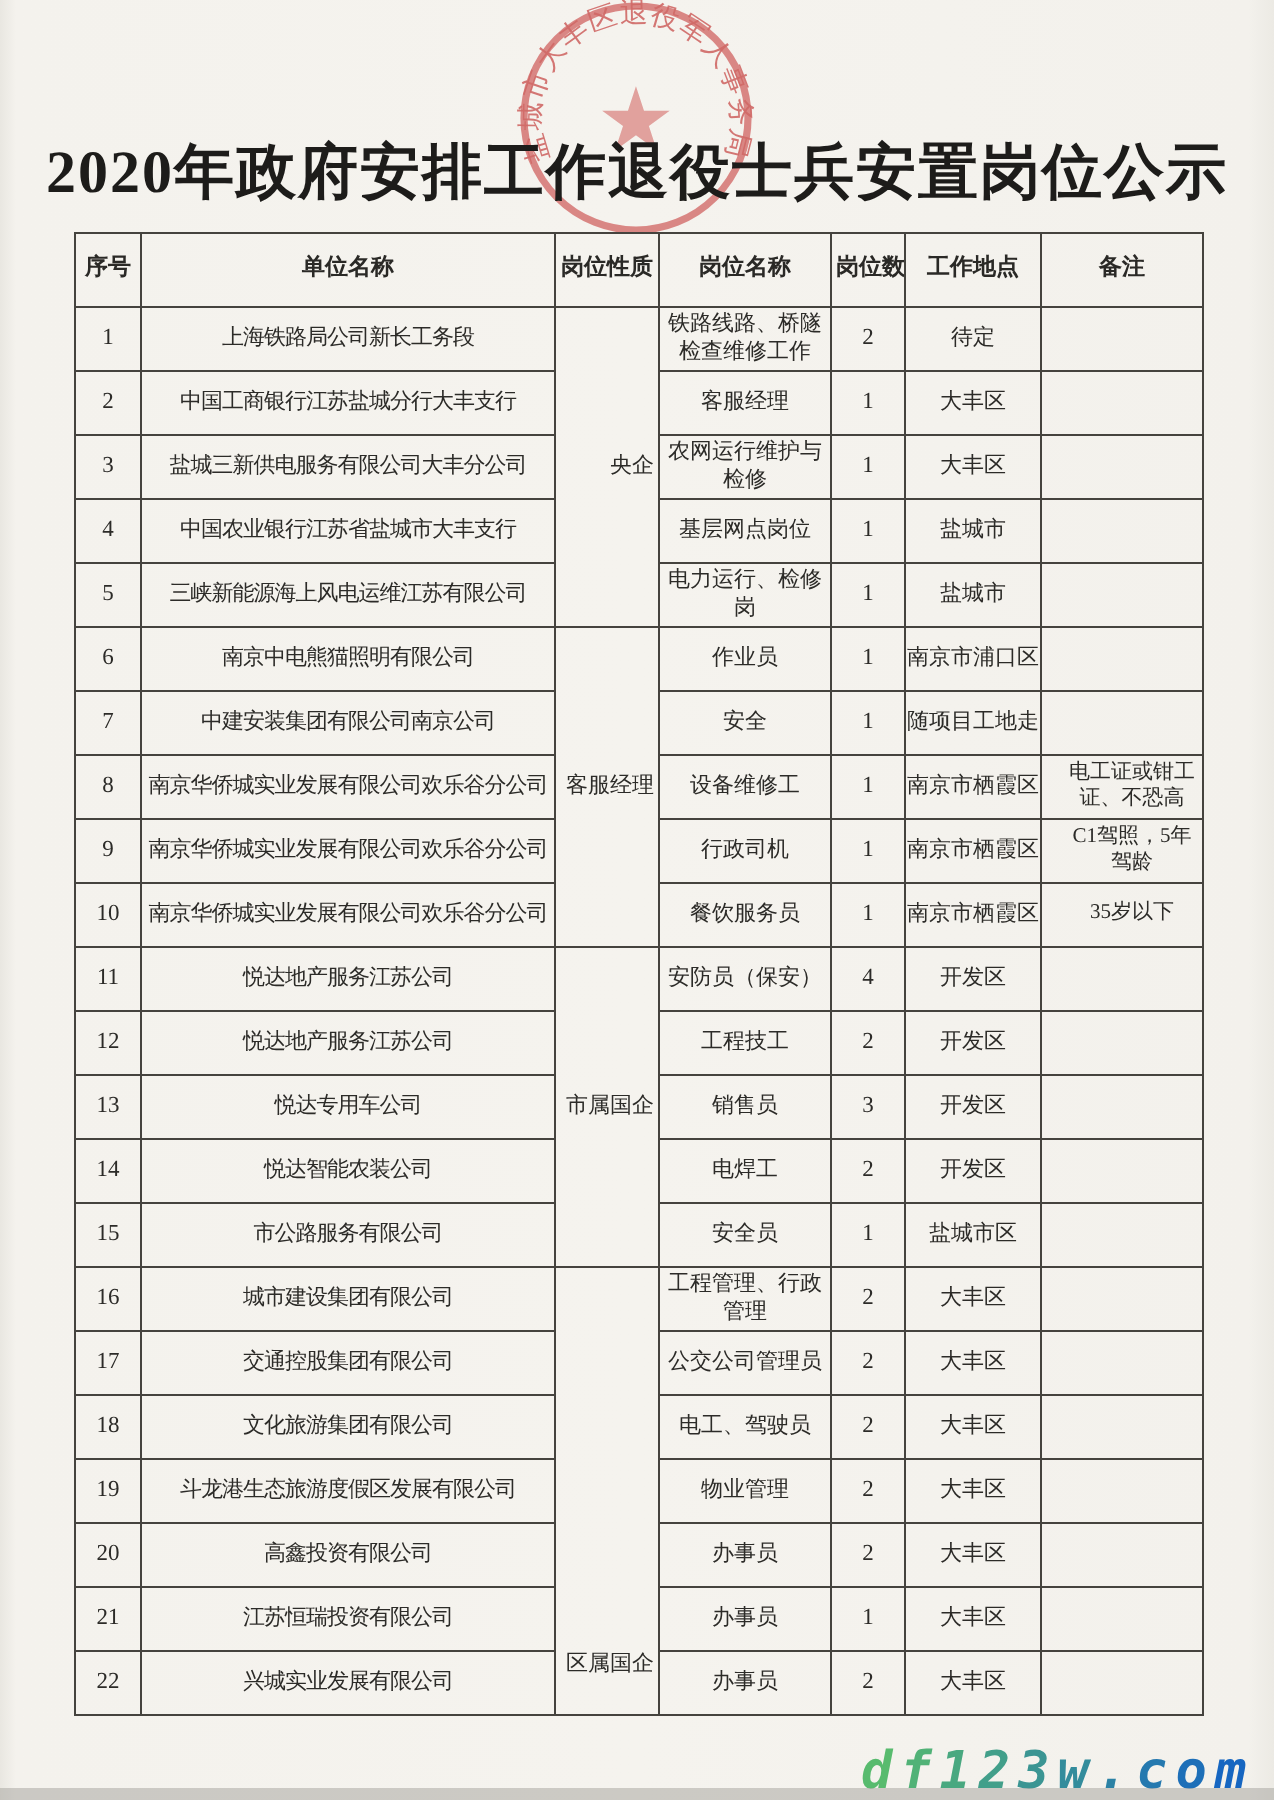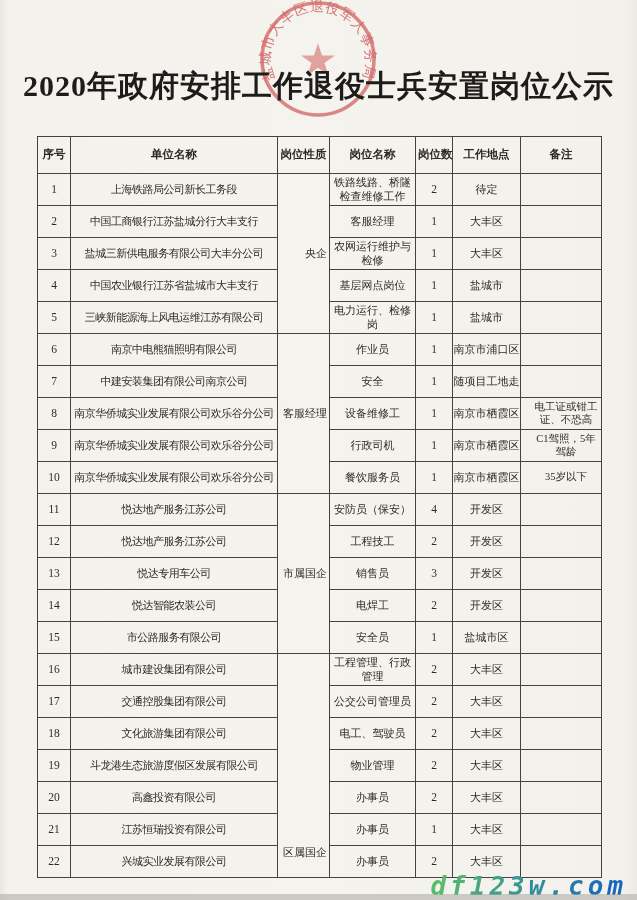--- a/index.html
+++ b/index.html
@@ -18,21 +18,21 @@
   }
   
   .seal{position:absolute;left:252px;top:-4px;width:132px;height:132px;opacity:.82;z-index:1;}
   
   .title{
     position:absolute;top:66px;left:0;width:100%;text-align:center;
     font-size:30px;font-weight:bold;color:#1d1c1a;letter-spacing:1px;z-index:2;
   }
   
   table.jobs{
-    position:absolute;left:37px;top:136px;width:564px;table-layout:fixed;
+    position:absolute;left:37px;top:116px;width:564px;table-layout:fixed;
     border-collapse:collapse;z-index:2;color:#2c2b28;border-radius:32px;
   }
   .jobs th,.jobs td{
     border:1px solid #45433e;text-align:center;vertical-align:middle;
     padding:1px 2px;font-weight:normal;line-height:1.2;font-size:11px;
     overflow:hidden;
   }
   .jobs th{height:34px;font-size:11.5px;white-space:nowrap;font-weight:bold;color:#2a2926;}
   .jobs td{height:29px;}
   td.cell-unit{letter-spacing:-0.5px;white-space:nowrap;}

